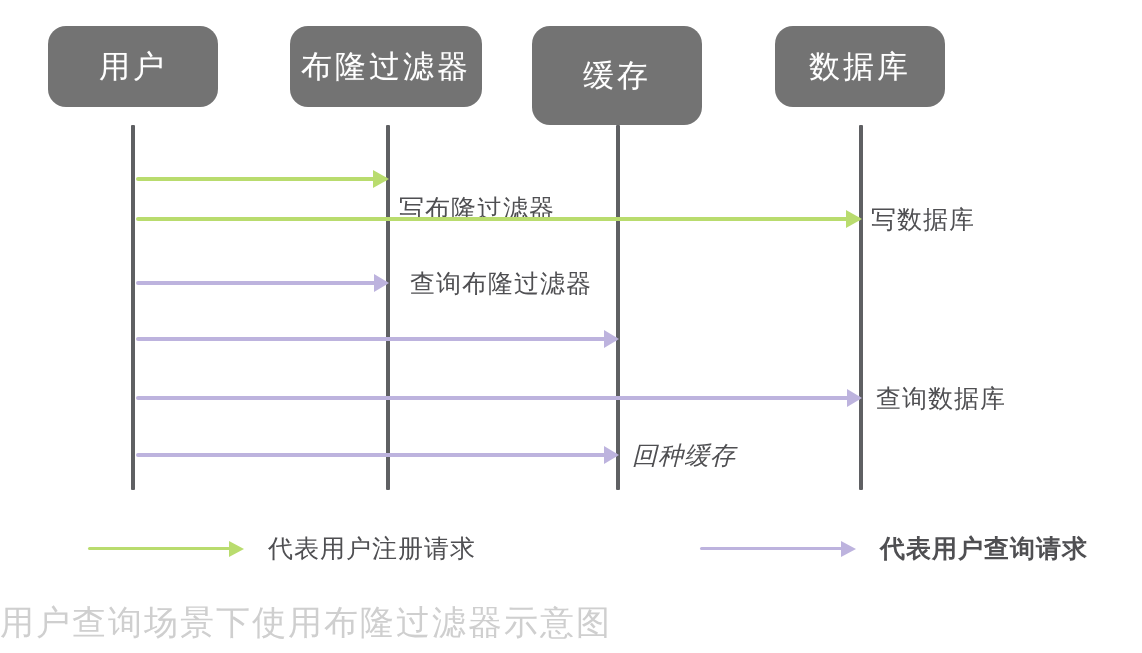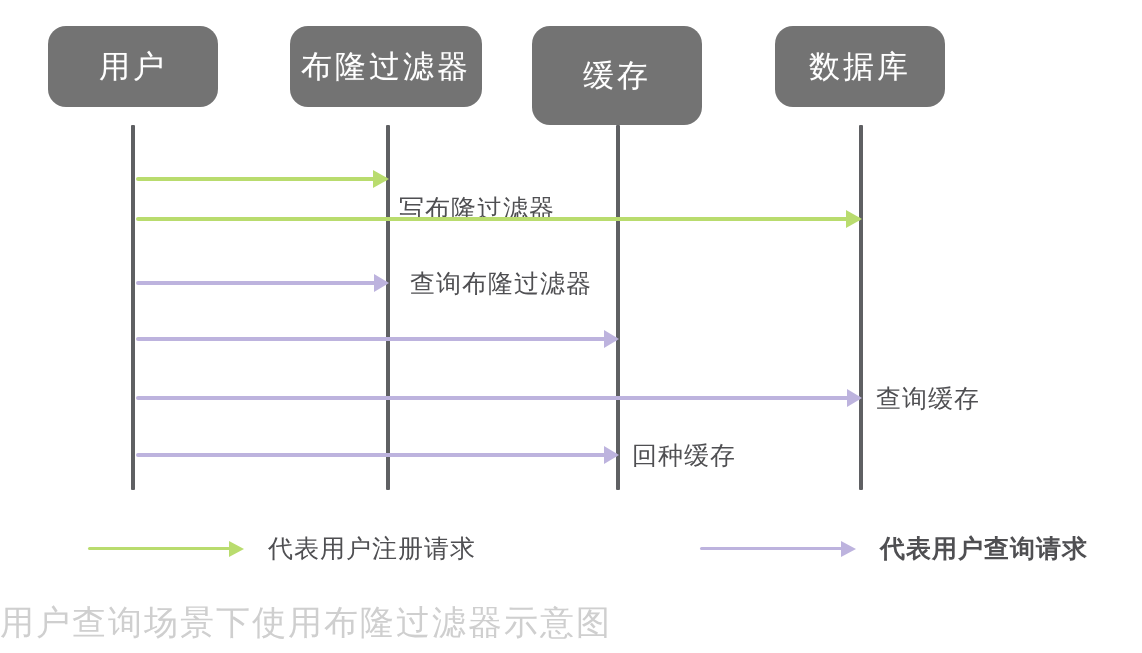--- a/index.html
+++ b/index.html
@@ -139,35 +139,36 @@
   <div class="lifeline" style="left:386px; top:125px; height:365px;"></div>
   <div class="lifeline" style="left:616px; top:125px; height:365px;"></div>
   <div class="lifeline" style="left:859px; top:125px; height:365px;"></div>
 
   <div class="msg green" style="left:136px; top:177px; width:251px;"></div>
   <div class="arrowhead green" style="left:373px; top:170px;"></div>
   <div class="msg-label" style="left:399px; top:148px;margin-top:44px;">写布隆过滤器</div>
 
   <div class="msg green" style="left:136px; top:217px; width:724px;"></div>
   <div class="arrowhead green" style="left:846px; top:210px;"></div>
+  <div class="msg-label" style="left:871px; top:203px;">写数据库</div>
 
   <div class="msg purple" style="left:136px; top:281px; width:251px;"></div>
   <div class="arrowhead purple" style="left:374px; top:274px;"></div>
   <div class="msg-label" style="left:410px; top:267px;">查询布隆过滤器</div>
 
   <div class="msg purple" style="left:136px; top:337px; width:481px;"></div>
   <div class="arrowhead purple" style="left:604px; top:330px;"></div>
 
   <div class="msg purple" style="left:136px; top:396px; width:724px;"></div>
   <div class="arrowhead purple" style="left:847px; top:389px;"></div>
-  <div class="msg-label" style="left:876px; top:382px;">查询缓存</div>
+  <div class="msg-label" style="left:876px; top:382px;">查询数据库</div>
 
   <div class="msg purple" style="left:136px; top:453px; width:481px;"></div>
   <div class="arrowhead purple" style="left:604px; top:446px;"></div>
-  <div class="msg-label" style="left:632px; top:439px;">回种缓存</div>
+  <div class="msg-label" style="left:632px; top:439px;font-style:italic;">回种缓存</div>
 
   <div class="legend-item" style="left:88px; top:532px;">
     <span class="legend-line green">
       <span class="legend-head green"></span>
     </span>
     <span class="legend-text">代表用户注册请求</span>
   </div>
 
   <div class="legend-item" style="left:700px; top:532px;font-weight:bold;">
     <span class="legend-line purple">

